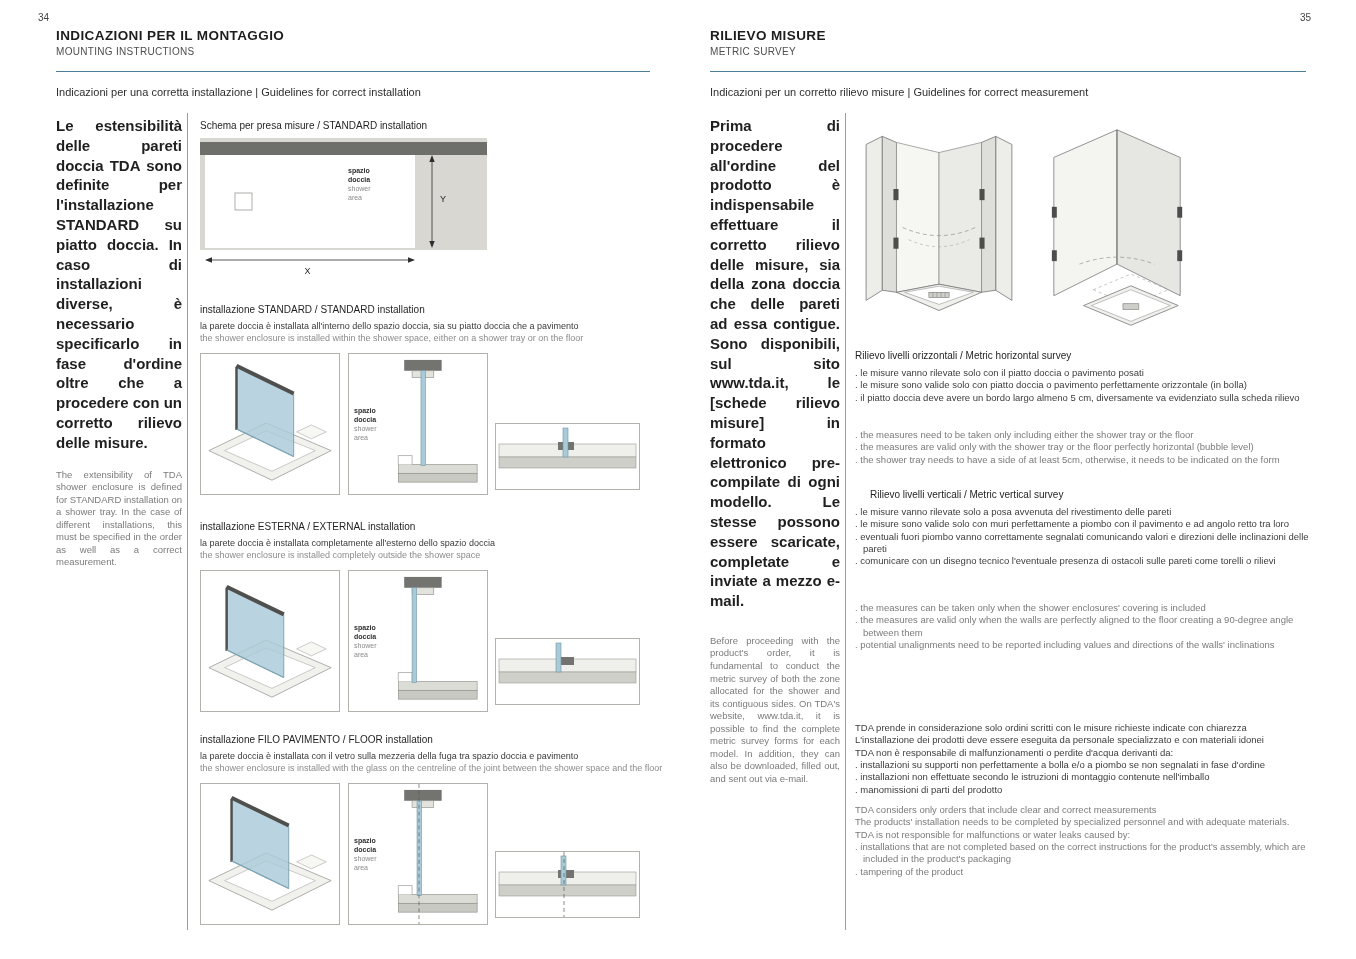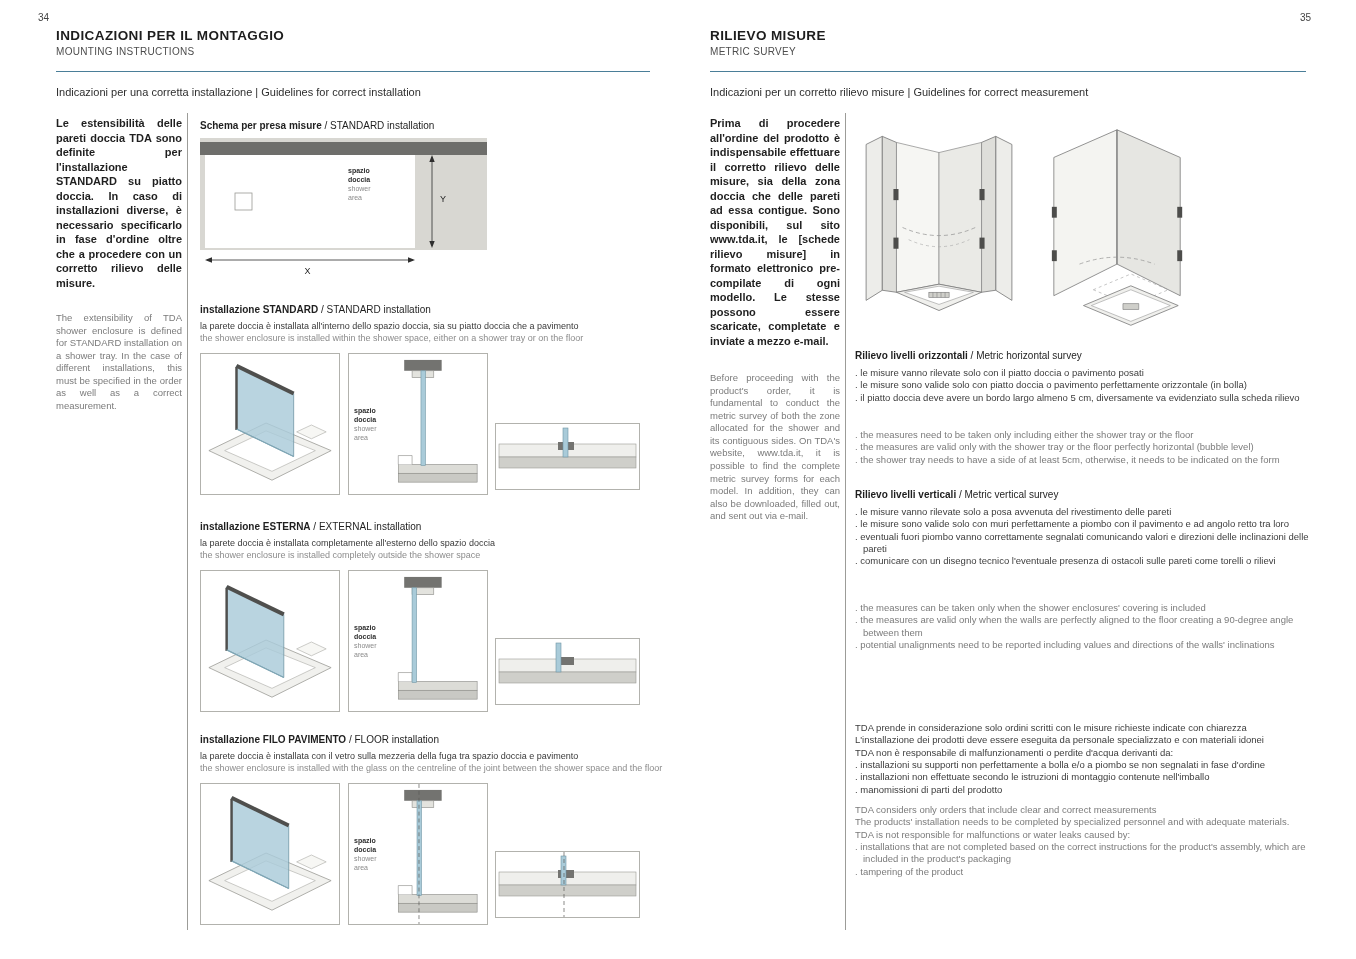--- a/index.html
+++ b/index.html
@@ -13,26 +13,26 @@
   .page-left { left:36px; width:620px; }
   .page-right { left:710px; width:610px; }
 
   .hdr { position:absolute; }
   .title { font-size:13.5px; font-weight:bold; color:#1d1d1d; letter-spacing:.4px; }
   .subtitle { font-size:10px; color:#4d4d4d; letter-spacing:.3px; margin-top:3px; }
   .rule { position:absolute; height:1px; background:#4a7e98; }
   .section-heading { position:absolute; font-size:11px; color:#2e2e2e; }
 
   .intro-col { position:absolute; }
-  .intro-it { font-size:11px; font-weight:bold; color:#1f1f1f; text-align:justify; line-height:1.32; }
+  .intro-it { font-size:15px; font-weight:bold; color:#1f1f1f; text-align:justify; line-height:1.32; }
   .intro-en { font-size:9.5px; color:#7b7b7b; text-align:justify; line-height:1.32; }
   .vrule { position:absolute; width:1px; background:#9c9c98; }
 
   .blockhead { position:absolute; font-size:10px; color:#1f1f1f; white-space:nowrap; }
-  .blockhead .bld { font-weight:bold; }
+  .blockhead .bld { font-weight:normal; }
   .descit { position:absolute; font-size:9px; color:#3a3a3a; white-space:nowrap; }
 
   .panel { position:absolute; background:#fff; border:1px solid #b2b2ad; }
   .schema-box { position:absolute; background:#fff; }
   .svgfull { display:block; width:100%; height:100%; }
 
   .area-label { position:absolute; font-size:7px; line-height:1.3; color:#8a8a8a; }
   .area-label .bld { font-weight:bold; color:#2e2e2e; }
   .schema-label { left:148px; top:28px; }
   .pb-label { left:5px; top:52px; }
@@ -128,21 +128,21 @@
     <div class="hdr" style="left:20px;top:28px">
       <div class="title">INDICAZIONI PER IL MONTAGGIO</div>
       <div class="subtitle">MOUNTING INSTRUCTIONS</div>
     </div>
     <div class="rule" style="left:20px;top:71px;width:594px"></div>
 
     <div class="section-heading" style="left:20px;top:86px">Indicazioni per una corretta installazione | Guidelines for correct installation</div>
 
     <div class="intro-col" style="left:20px;top:116px;width:126px">
       <p class="intro-it">Le estensibilità delle pareti doccia TDA sono definite per l'installazione STANDARD su piatto doccia. In caso di installazioni diverse, è necessario specificarlo in fase d'ordine oltre che a procedere con un corretto rilievo delle misure.</p>
-      <p class="intro-en" style="margin-top:22px">The extensibility of TDA shower enclosure is defined for STANDARD installation on a shower tray. In the case of different installations, this must be specified in the order as well as a correct measurement.</p>
+      <p class="intro-en" style="margin-top:16px">The extensibility of TDA shower enclosure is defined for STANDARD installation on a shower tray. In the case of different installations, this must be specified in the order as well as a correct measurement.</p>
     </div>
 
     <div class="vrule" style="left:151px;top:113px;height:817px"></div>
 
     <div class="blockhead" style="left:164px;top:120px">
       <span class="bld">Schema per presa misure</span><span> / STANDARD installation</span>
     </div>
     <div class="schema-box" style="left:164px;top:138px;width:287px;height:145px">
       <svg class="svgfull" viewBox="0 0 287 145">
         <rect x="0" y="0" width="287" height="112" fill="#d8d7d2"></rect>
@@ -298,21 +298,21 @@
         <div class="li">. le misure vanno rilevate solo con il piatto doccia o pavimento posati</div>
         <div class="li">. le misure sono valide solo con piatto doccia o pavimento perfettamente orizzontale (in bolla)</div>
         <div class="li">. il piatto doccia deve avere un bordo largo almeno 5 cm, diversamente va evidenziato sulla scheda rilievo</div>
       </div>
     <div class="list en" style="left:145px;top:429px;width:455px">
         <div class="li">. the measures need to be taken only including either the shower tray or the floor</div>
         <div class="li">. the measures are valid only with the shower tray or the floor perfectly horizontal (bubble level)</div>
         <div class="li">. the shower tray needs to have a side of at least 5cm, otherwise, it needs to be indicated on the form</div>
       </div>
 
-    <div class="blockhead" style="left:145px;top:489px">
+    <div class="blockhead" style="left:160px;top:489px">
       <span class="bld">Rilievo livelli verticali</span><span> / Metric vertical survey</span>
     </div>
     <div class="list it" style="left:145px;top:506px;width:455px">
         <div class="li">. le misure vanno rilevate solo a posa avvenuta del rivestimento delle pareti</div>
         <div class="li">. le misure sono valide solo con muri perfettamente a piombo con il pavimento e ad angolo retto tra loro</div>
         <div class="li">. eventuali fuori piombo vanno correttamente segnalati comunicando valori e direzioni delle inclinazioni delle pareti</div>
         <div class="li">. comunicare con un disegno tecnico l'eventuale presenza di ostacoli sulle pareti come torelli o rilievi</div>
       </div>
     <div class="list en" style="left:145px;top:602px;width:455px">
         <div class="li">. the measures can be taken only when the shower enclosures' covering is included</div>

